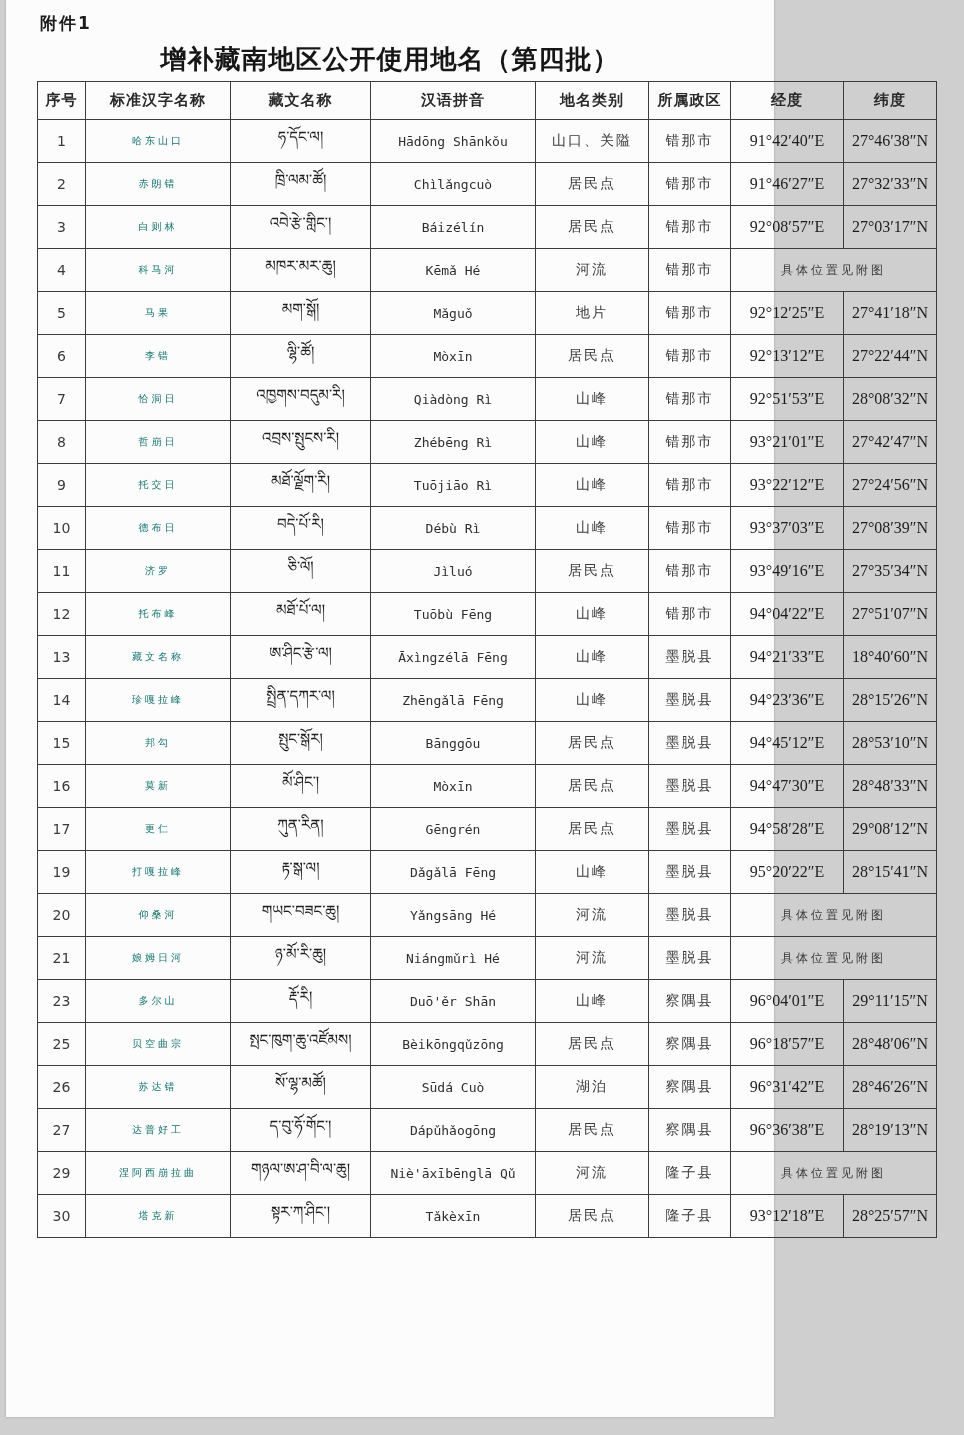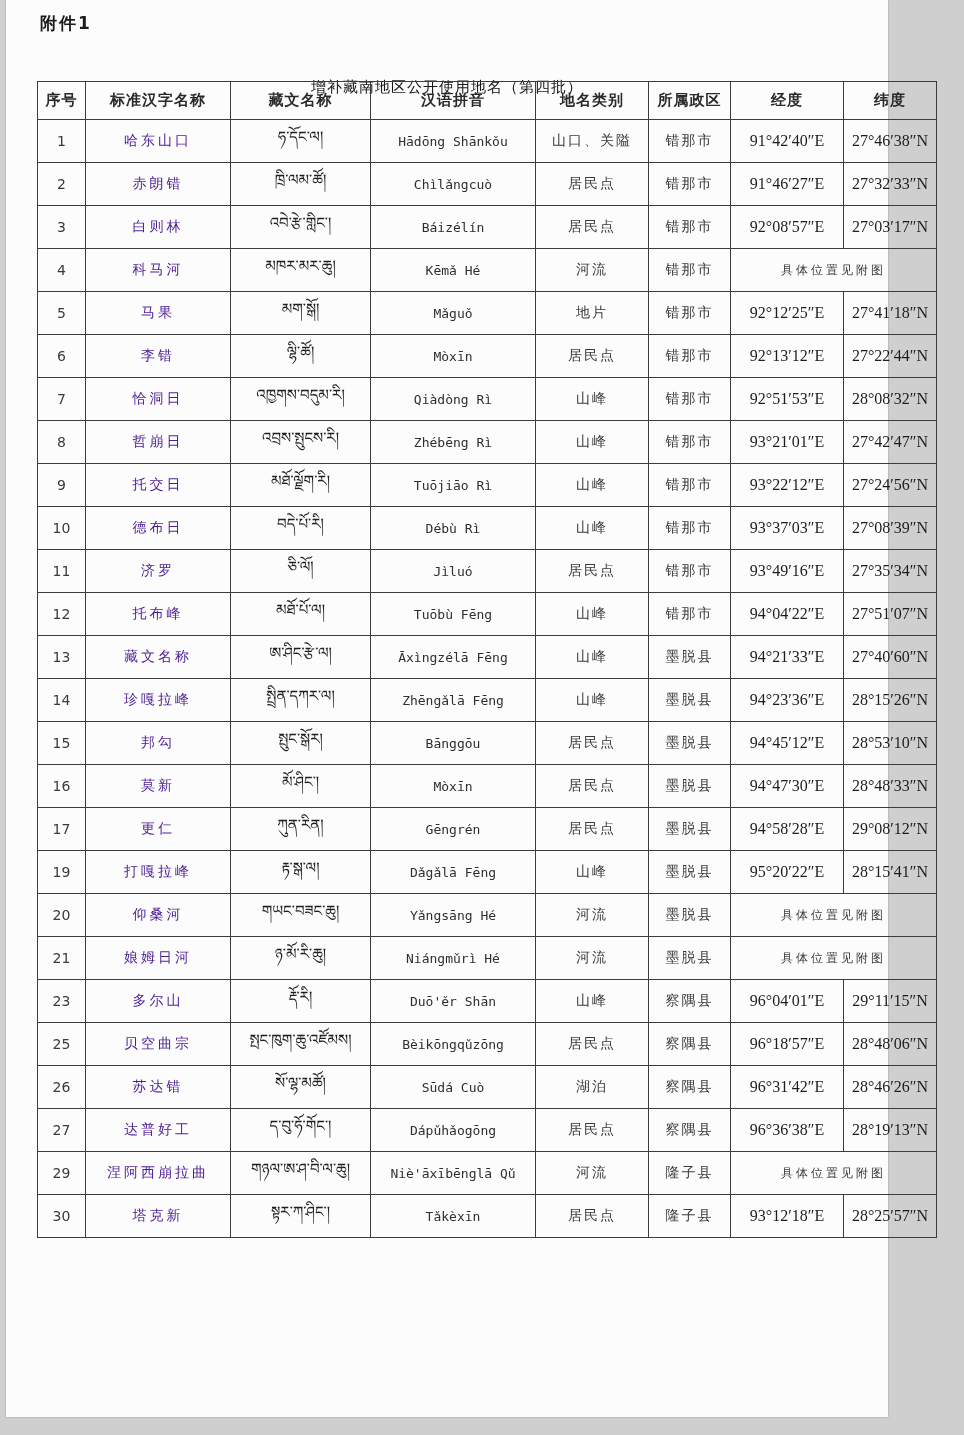--- a/index.html
+++ b/index.html
@@ -2,48 +2,48 @@
 <html><head>
 <meta charset="utf-8">
 <style>
   html,body { margin:0; padding:0; }
   body {
     width:964px; height:1435px; position:relative;
     background:#cfcfcf;
     font-family:"DejaVu Sans", sans-serif;
   }
   .page {
-    position:absolute; left:6px; top:0; width:882px; height:1417px;
+    position:absolute; left:6px; top:0; width:768px; height:1417px;
     background:#fcfcfc;
     box-shadow:0 0 2px rgba(0,0,0,.25);
   }
   .attachment {
     position:absolute; top:12px; left:34px;
     font-size:17px; font-weight:bold; color:#1c1c1c;
     letter-spacing:2px;
   }
   .doc-title {
     position:absolute; top:42px; left:0; width:100%;
-    text-align:center; font-size:15px; font-weight:normal;
-    color:#161616; letter-spacing:1px;margin-top:36px;
+    text-align:center; font-size:26px; font-weight:bold;
+    color:#161616; letter-spacing:1px;
   }
   table.places {
     position:absolute; top:81px; left:31px;
     width:899px; border-collapse:collapse; table-layout:fixed;
   }
   .places th, .places td {
     border:1px solid #3c3c3c;
     text-align:center; vertical-align:middle;
     padding:0 2px; overflow:hidden;
   }
   .places thead tr { height:38px; }
   .places tbody tr { height:43px; }
   .places th { font-size:15px; font-weight:bold; color:#2a2a2a; letter-spacing:1px; }
   td.c-no { font-size:14px; color:#3a3a3a; }
-  td.c-zh { font-size:14px; color:#4c1d95; letter-spacing:3px; }
+  td.c-zh { font-size:10px; color:#0f766e; letter-spacing:3px; }
   td.c-bo { font-size:15px; color:#1f1f1f; }
   td.c-py { font-family:"DejaVu Sans Mono", monospace; font-size:13px; color:#2f2f2f; }
   td.c-cat, td.c-reg { font-size:14px; color:#3a3a3a; letter-spacing:2px; }
   td.c-coord { font-family:"Liberation Serif", serif; font-size:16px; color:#1d1d1d; }
   td.c-note { font-size:12px; color:#3a3a3a; letter-spacing:3px;font-family:Liberation Mono, monospace; }
 </style>
 </head>
 <body>
 
 <div class="page">
@@ -194,21 +194,21 @@
           <td class="c-coord">27°51′07″N</td>
         </tr>
         <tr>
           <td class="c-no">13</td>
           <td class="c-zh">藏文名称</td>
           <td class="c-bo">ཨ་ཤིང་རྩེ་ལ།</td>
           <td class="c-py">Āxìngzélā Fēng</td>
           <td class="c-cat">山峰</td>
           <td class="c-reg">墨脱县</td>
           <td class="c-coord">94°21′33″E</td>
-          <td class="c-coord">27°40′60″N</td>
+          <td class="c-coord">18°40′60″N</td>
         </tr>
         <tr>
           <td class="c-no">14</td>
           <td class="c-zh">珍嘎拉峰</td>
           <td class="c-bo">སྤྲིན་དཀར་ལ།</td>
           <td class="c-py">Zhēngǎlā Fēng</td>
           <td class="c-cat">山峰</td>
           <td class="c-reg">墨脱县</td>
           <td class="c-coord">94°23′36″E</td>
           <td class="c-coord">28°15′26″N</td>

